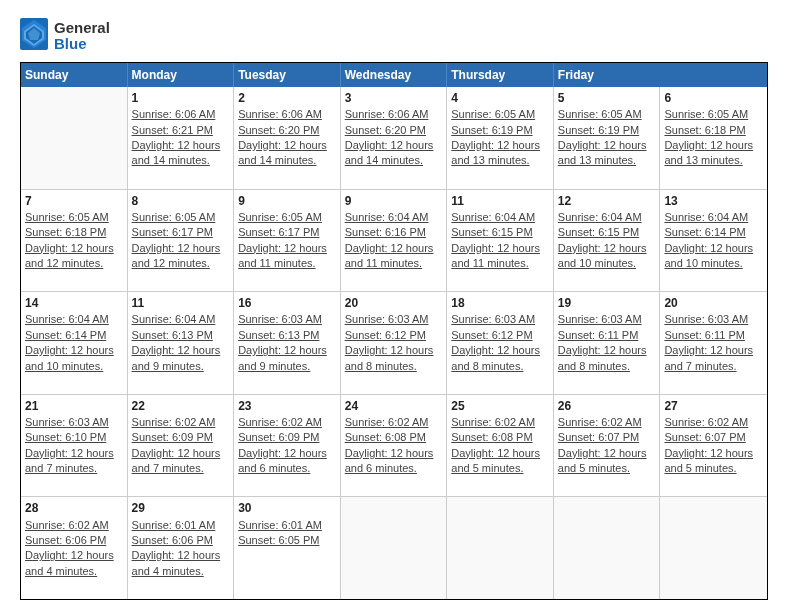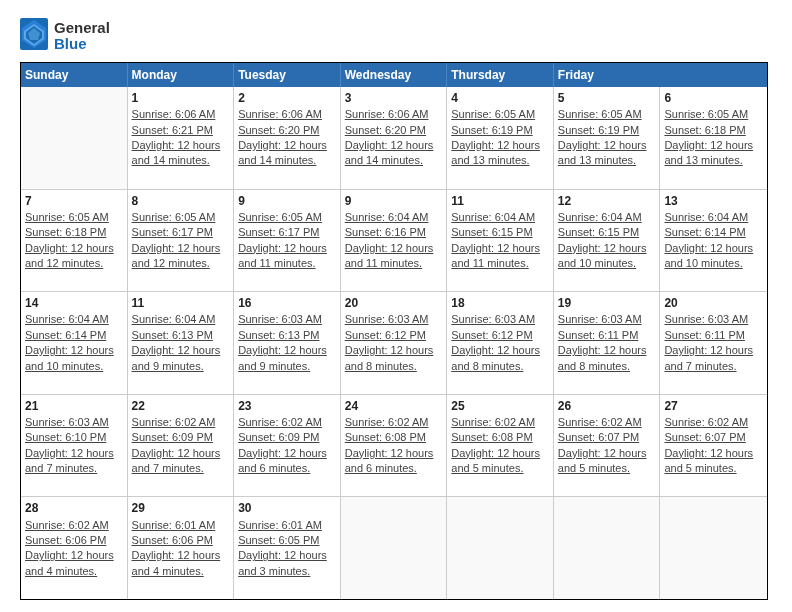--- a/index.html
+++ b/index.html
@@ -384,21 +384,20 @@
               <div>Sunrise: 6:01 AM</div>
               <div>Sunset: 6:06 PM</div>
               <div>Daylight: 12 hours and 4 minutes.</div>
             </div>
           </div>
           <div class="cal-cell">
             <span class="day-num">30</span>
             <div class="day-info">
               <div>Sunrise: 6:01 AM</div>
               <div>Sunset: 6:05 PM</div>
-              <div>Daylight: 12 hours and 3 minutes.</div>
             </div>
           </div>
           <div class="cal-cell empty"></div>
           <div class="cal-cell empty"></div>
           <div class="cal-cell empty"></div>
           <div class="cal-cell empty"></div>
         </div>
       </div>
   </div>
 </div>

